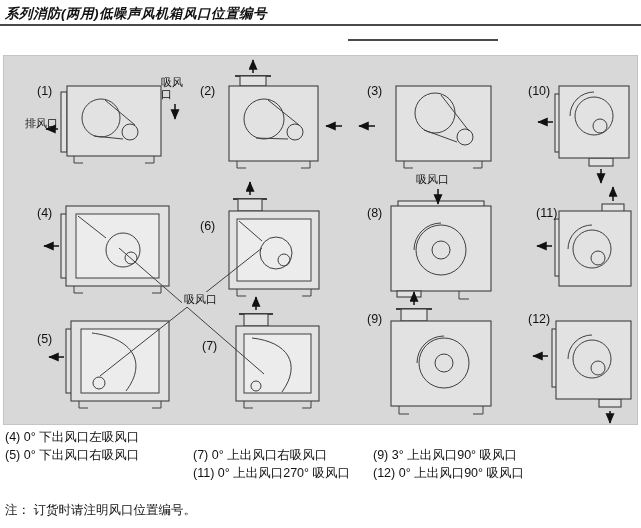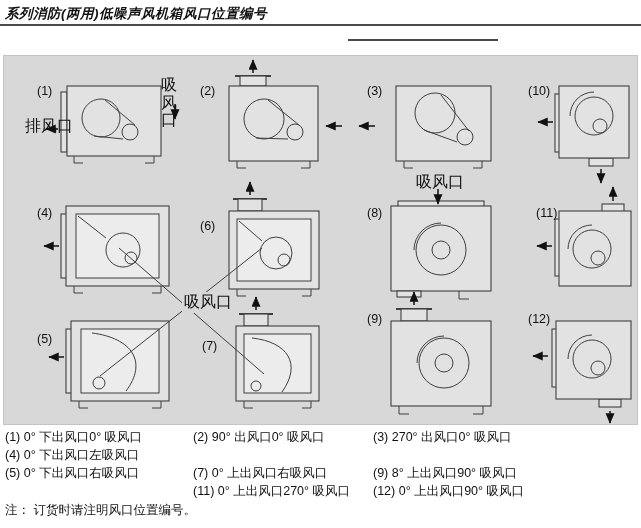--- a/index.html
+++ b/index.html
@@ -4,21 +4,21 @@
 <style>
   * { margin:0; padding:0; box-sizing:border-box; }
   html,body { width:641px; height:528px; }
   body { position:relative; background:#fff; font-family:"Liberation Sans",sans-serif; color:#111; overflow:hidden; }
   .title { position:absolute; left:5px; top:5px; font-size:13.5px; font-weight:700; letter-spacing:.5px; white-space:nowrap;font-style:italic; }
   .rule1 { position:absolute; left:0; top:24px; width:641px; height:2px; background:#4a4a4a; }
   .rule2 { position:absolute; left:348px; top:39px; width:150px; height:2px; background:#4a4a4a; }
   .panel { position:absolute; left:3px; top:55px; width:635px; height:370px; background:#d8d8d8; border:1px solid #c4c4c4; }
   .panel svg { position:absolute; left:0; top:0; }
   .num { position:absolute; font-size:12.5px; white-space:nowrap; }
-  .plabel { position:absolute; font-size:16px; white-space:nowrap; }
+  .plabel { position:absolute; font-size:11px; white-space:nowrap; }
   .plabel.wrap { width:30px; white-space:normal; line-height:1.1; }
   .plabel.masked { background:#d8d8d8; padding:0 2px; }
   .legend { position:absolute; left:0; top:428px; width:641px; font-size:12.5px; }
   .lrow { position:relative; height:18px; }
   .lcell { position:absolute; top:1px; white-space:nowrap; }
   .c0 { left:5px; } .c1 { left:193px; } .c2 { left:373px; }
   .note { position:absolute; left:5px; top:74px; white-space:nowrap; }
   
   .st  { fill:none; stroke:#3f3f3f; stroke-width:1; }
   .st2 { fill:none; stroke:#3f3f3f; stroke-width:2; }
@@ -203,30 +203,25 @@
   <span class="num" style="left:524px; top:256px;">(12)</span>
 
   <span class="plabel" style="left:1px; top:60px;padding-left:20px;">排风口</span>
   <span class="plabel wrap" style="left:157px; top:20px;">吸风口</span>
   <span class="plabel" style="left:412px; top:116px;">吸风口</span>
   <span class="plabel masked" style="left:178px; top:236px;">吸风口</span>
 </div>
 
 <div class="legend">
   <div class="lrow">
-    <span class="lcell c0">(1) 0° 下出风口0° 吸风口</span>
-    <span class="lcell c1">(2) 90° 出风口0° 吸风口</span>
-    <span class="lcell c2">(3) 270° 出风口0° 吸风口</span>
-  </div>
-  <div class="lrow">
     <span class="lcell c0">(4) 0° 下出风口左吸风口</span>
   </div>
   <div class="lrow">
     <span class="lcell c0">(5) 0° 下出风口右吸风口</span>
     <span class="lcell c1">(7) 0° 上出风口右吸风口</span>
-    <span class="lcell c2">(9) 8° 上出风口90° 吸风口</span>
+    <span class="lcell c2">(9) 3° 上出风口90° 吸风口</span>
   </div>
   <div class="lrow">
     <span class="lcell c1">(11) 0° 上出风口270° 吸风口</span>
     <span class="lcell c2">(12) 0° 上出风口90° 吸风口</span>
   </div>
   <span class="note" style="position:absolute; top:74px; left:5px;">注： 订货时请注明风口位置编号。</span>
 </div>
 
 </body></html>

